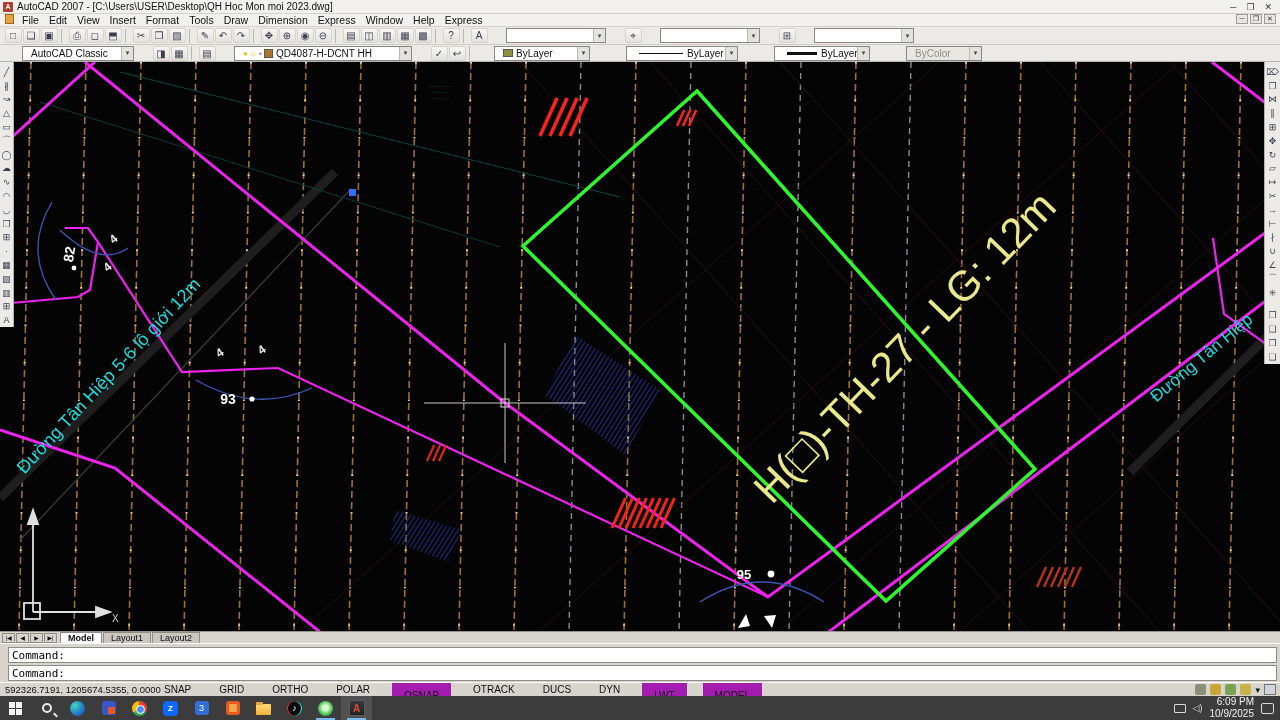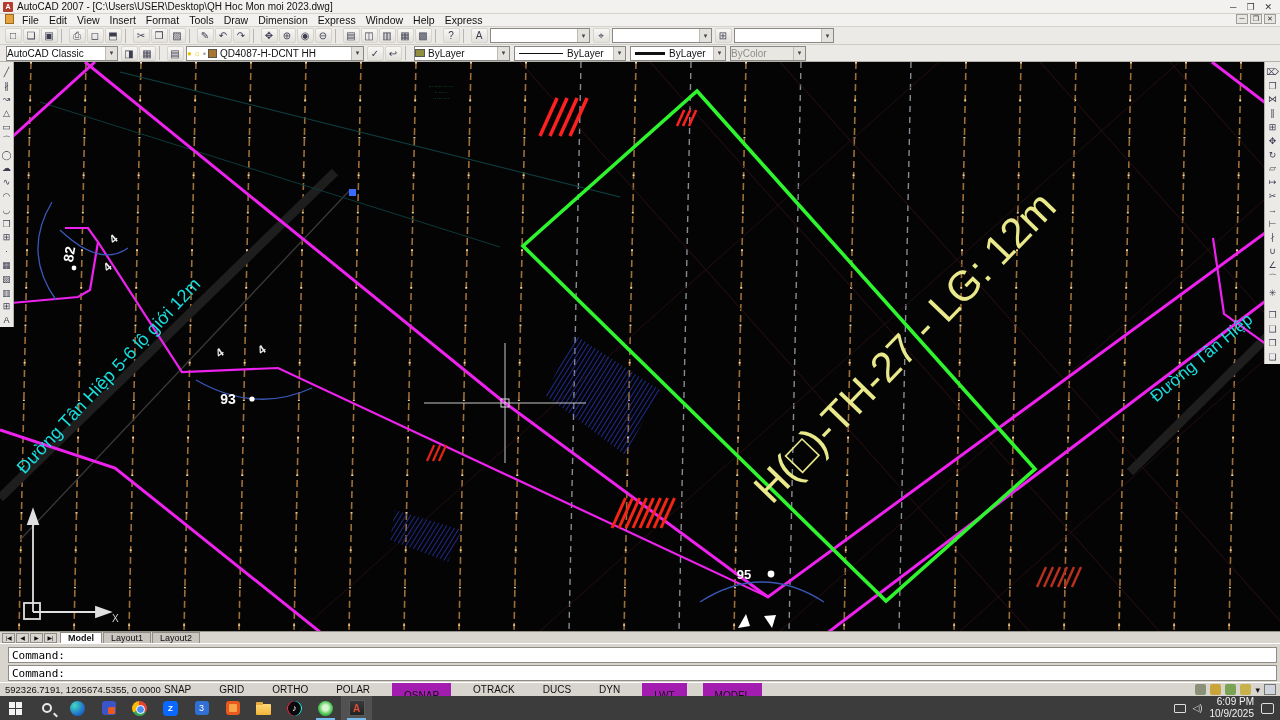--- a/index.html
+++ b/index.html
@@ -13,21 +13,21 @@
   .menubar{position:absolute;top:14px;left:0;width:1280px;height:13px;background:#f2f1ef;display:flex;align-items:flex-start;font-size:10.5px;color:#111;padding-left:2px;border-bottom:1px solid #d5d2cc}
   .mitem{padding:0 5px}
   .docic{width:9px;height:10px;background:#e8a33d;border:1px solid #9a6a1f;margin:0 3px}
   .mdi{margin-left:auto;display:flex;gap:2px;padding-right:4px}
   .mdi span{width:12px;height:10px;border:1px solid #a09d97;background:#e8e6e2;font-size:7px;line-height:8px;text-align:center;color:#333}
   
   .tb1{position:absolute;top:27px;left:0;width:1280px;height:18px;background:#eceae6;border-bottom:1px solid #cfccc6;display:flex;align-items:center;padding-left:4px}
   .tb2{position:absolute;top:45px;left:0;width:1280px;height:17px;background:#eceae6;border-bottom:1px solid #b5b2ac;display:flex;align-items:center;padding-left:4px}
   .tbtn{width:17px;height:15px;display:inline-flex;align-items:center;justify-content:center;font-size:10px;color:#3c3c50;border:1px solid #d6d3cd;background:linear-gradient(#f8f7f4,#e3e1db);margin:0 .5px;border-radius:2px;flex:none}
   .tsep{width:4px;height:14px;border-left:1px solid #b9b6b0;margin:0 3px;flex:none}
-  .combo{display:inline-flex;align-items:center;height:15px;background:#fff;border:1px solid #8a8884;font-size:10px;color:#111;padding-left:0;margin:0 2px;flex:none;overflow:hidden}
+  .combo{display:inline-flex;align-items:center;height:15px;background:#fff;border:1px solid #8a8884;font-size:10px;color:#111;padding-left:8px;margin:0 18px;flex:none;overflow:hidden}
   .cval{white-space:nowrap;overflow:hidden;flex:1}
   .carr{margin-left:auto;width:12px;height:100%;background:#e4e2dd;border-left:1px solid #bdbab4;font-size:7px;display:flex;align-items:center;justify-content:center;color:#444;flex:none}
   .sc{width:100px}.ws{width:112px}.layerc{width:178px}.colorc{width:96px}.ltc{width:112px}.lwc{width:96px}
   .psc{width:76px;background:#e9e7e2}.psc .cval{color:#8f8d88}
   .lic{font-size:8px;margin-right:2px;flex:none}
   .bulb{color:#e8c612}.sun{color:#e8c612}.lock{color:#8a8a8a}
   .chip{width:9px;height:9px;background:#a8762e;border:1px solid #555;margin-right:3px;flex:none}
   .chip2{width:10px;height:8px;background:#8f8f3f;border:1px solid #555;margin-right:3px;flex:none}
   .ltline{width:44px;height:1px;background:#111;margin:0 4px;flex:none}
   .lwline{width:30px;height:3px;background:#111;margin:0 4px;flex:none}

